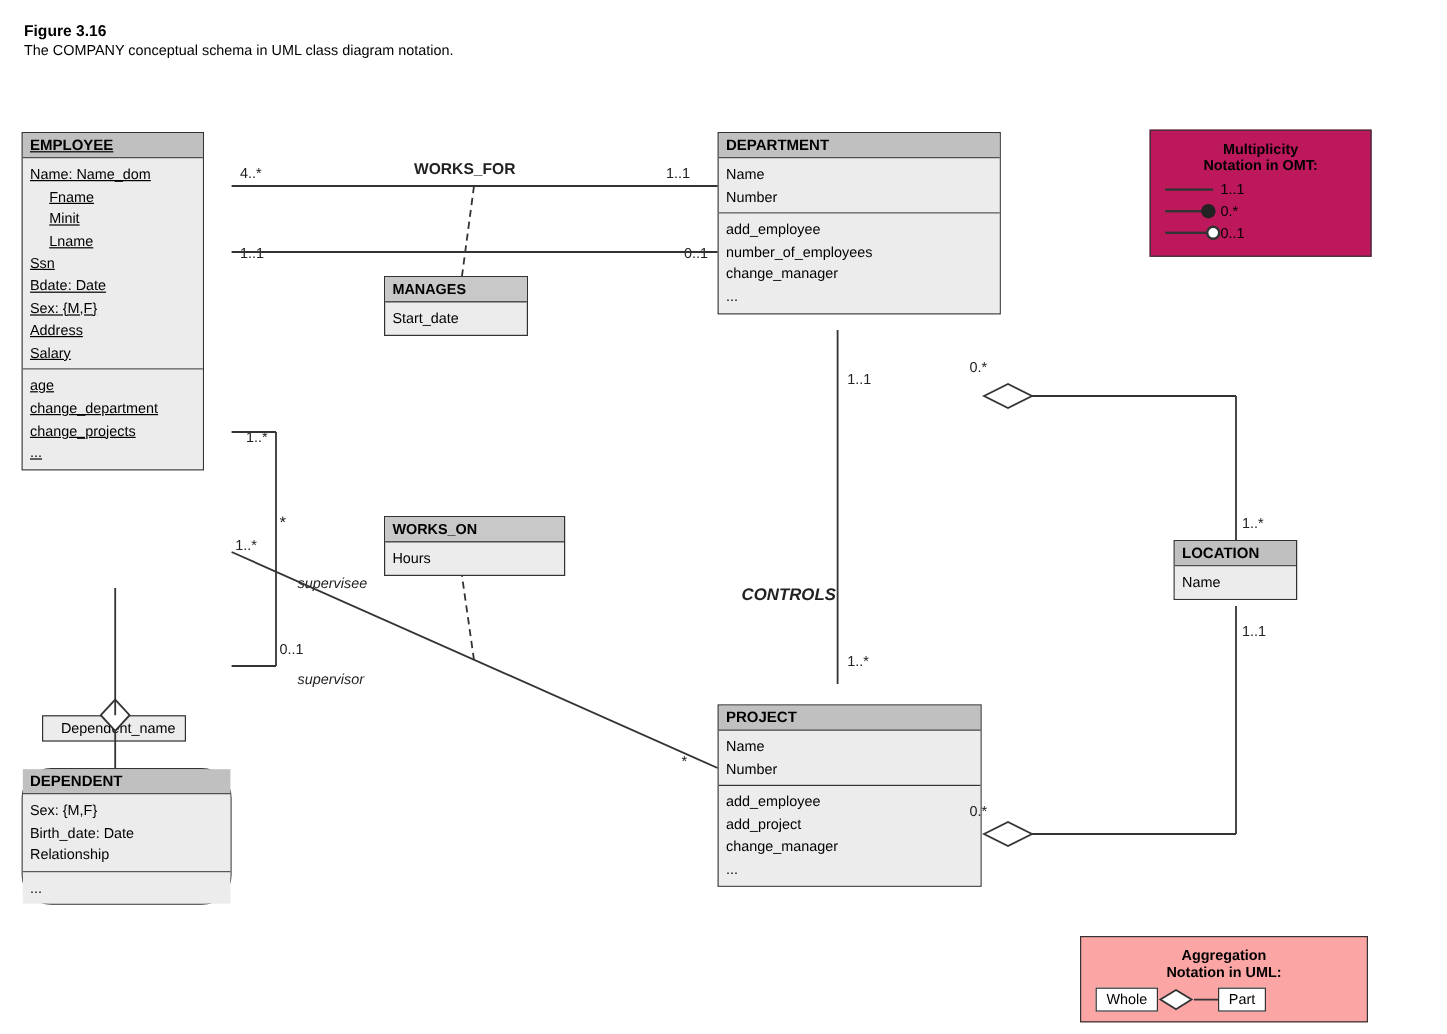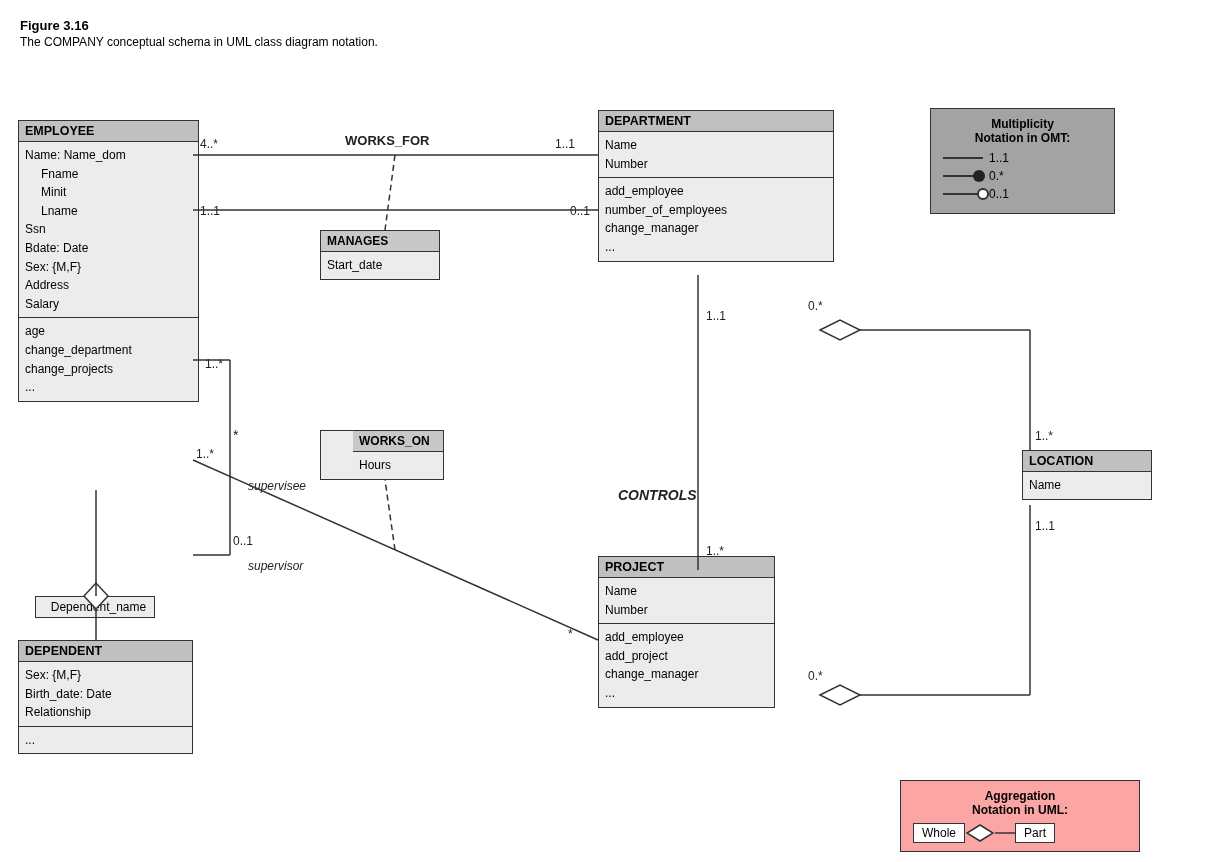--- a/index.html
+++ b/index.html
@@ -74,23 +74,24 @@
       position: absolute;
       top: 0; left: 0;
       width: 1206px;
       height: 862px;
       pointer-events: none;
     }
     
     .notation-box {
       position: absolute;
       border: 1.5px solid #333;
-      background: #a3a3a3;
+      background: #be185d;
       font-size: 12px;
       padding: 8px 12px;
+      margin-left: 28px;
     }
     .notation-box .notation-title {
       font-weight: bold;
       text-align: center;
       margin-bottom: 6px;
       font-size: 12px;
     }
     .notation-row {
       display: flex;
       align-items: center;
@@ -157,21 +158,21 @@
     }
   </style>
 </head>
 <body>
 
 <div class="page-container">
 
   <div class="figure-title">Figure 3.16</div>
   <div class="figure-caption">The COMPANY conceptual schema in UML class diagram notation.</div>
 
-  <div class="uml-class" style="left:18px; top:120px; width:181px;">
+  <div class="uml-class" style="left:18px; top:110px; width:152px;text-decoration:underline;">
     <div class="class-header">EMPLOYEE</div>
     <div class="class-section">
       <div>Name: Name_dom</div>
       <div style="padding-left:16px">Fname</div>
       <div style="padding-left:16px">Minit</div>
       <div style="padding-left:16px">Lname</div>
       <div>Ssn</div>
       <div>Bdate: Date</div>
       <div>Sex: {M,F}</div>
       <div>Address</div>
@@ -192,61 +193,61 @@
       <div>Number</div>
     </div>
     <div class="class-section">
       <div>add_employee</div>
       <div>number_of_employees</div>
       <div>change_manager</div>
       <div>...</div>
     </div>
   </div>
 
-  <div class="uml-class" style="left:598px; top:556px; width:177px;">
+  <div class="uml-class" style="left:598px; top:587px; width:220px;">
     <div class="class-header">PROJECT</div>
     <div class="class-section">
       <div>Name</div>
       <div>Number</div>
     </div>
     <div class="class-section">
       <div>add_employee</div>
       <div>add_project</div>
       <div>change_manager</div>
       <div>...</div>
     </div>
   </div>
 
-  <div class="uml-class" style="left:18px; top:640px; width:175px;">
+  <div class="uml-class" style="left:18px; top:640px; width:175px;border-radius:25px;">
     <div class="class-header">DEPENDENT</div>
     <div class="class-section">
       <div>Sex: {M,F}</div>
       <div>Birth_date: Date</div>
       <div>Relationship</div>
     </div>
     <div class="class-section">
       <div>...</div>
     </div>
   </div>
 
-  <div class="uml-class" style="left:1022px; top:450px; width:130px;">
+  <div class="uml-class" style="left:978px; top:450px; width:103px;">
     <div class="class-header">LOCATION</div>
     <div class="class-section">
       <div>Name</div>
     </div>
   </div>
 
   <div class="assoc-class" style="left:320px; top:230px; width:120px;">
     <div class="class-header">MANAGES</div>
     <div class="class-section">
       <div>Start_date</div>
     </div>
   </div>
 
-  <div class="assoc-class" style="left:320px; top:430px; width:124px;padding-left:32px;">
+  <div class="assoc-class" style="left:320px; top:430px; width:151px;">
     <div class="class-header">WORKS_ON</div>
     <div class="class-section">
       <div>Hours</div>
     </div>
   </div>
 
   <div class="dep-name-box" style="left:35px; top:596px; width:120px; text-align:center;padding-left:13px;">
     <span>Dependent_name</span>
   </div>
 

